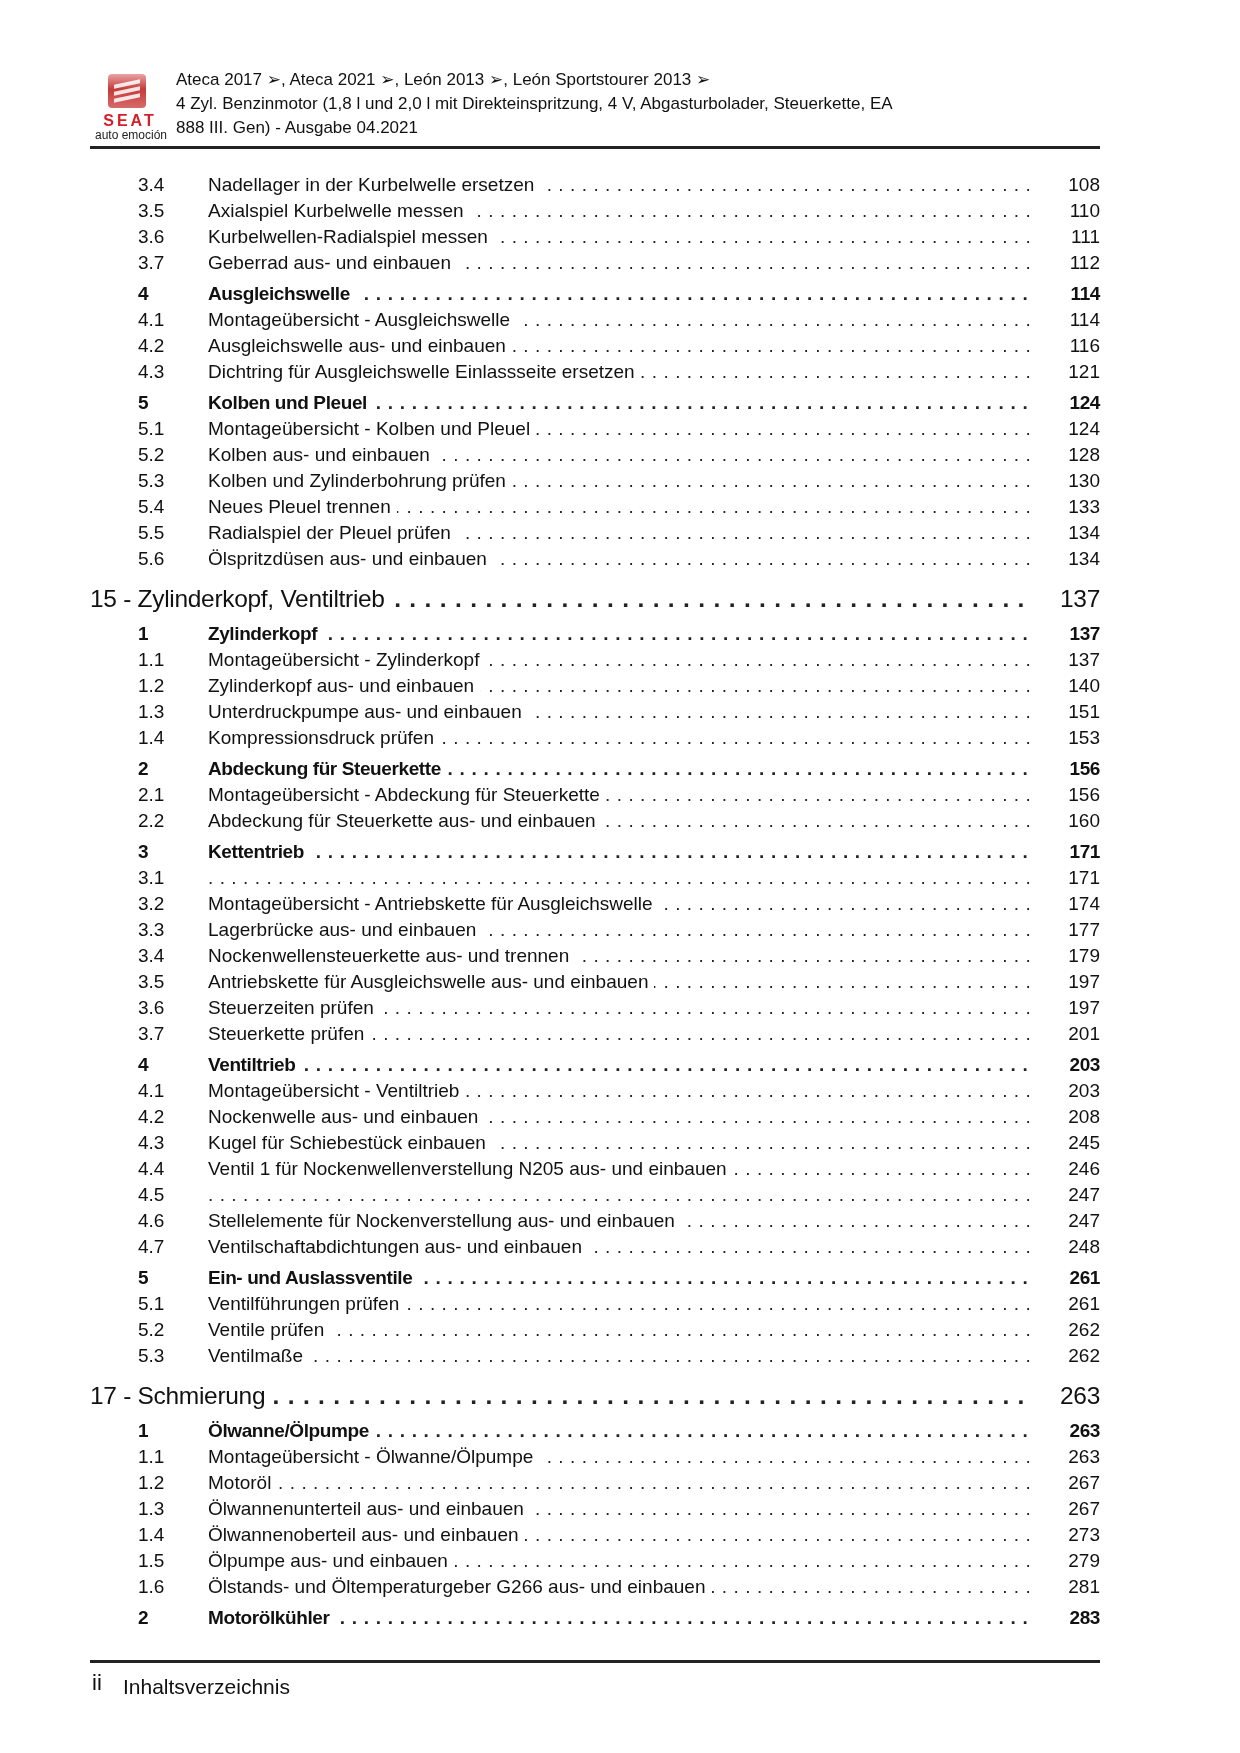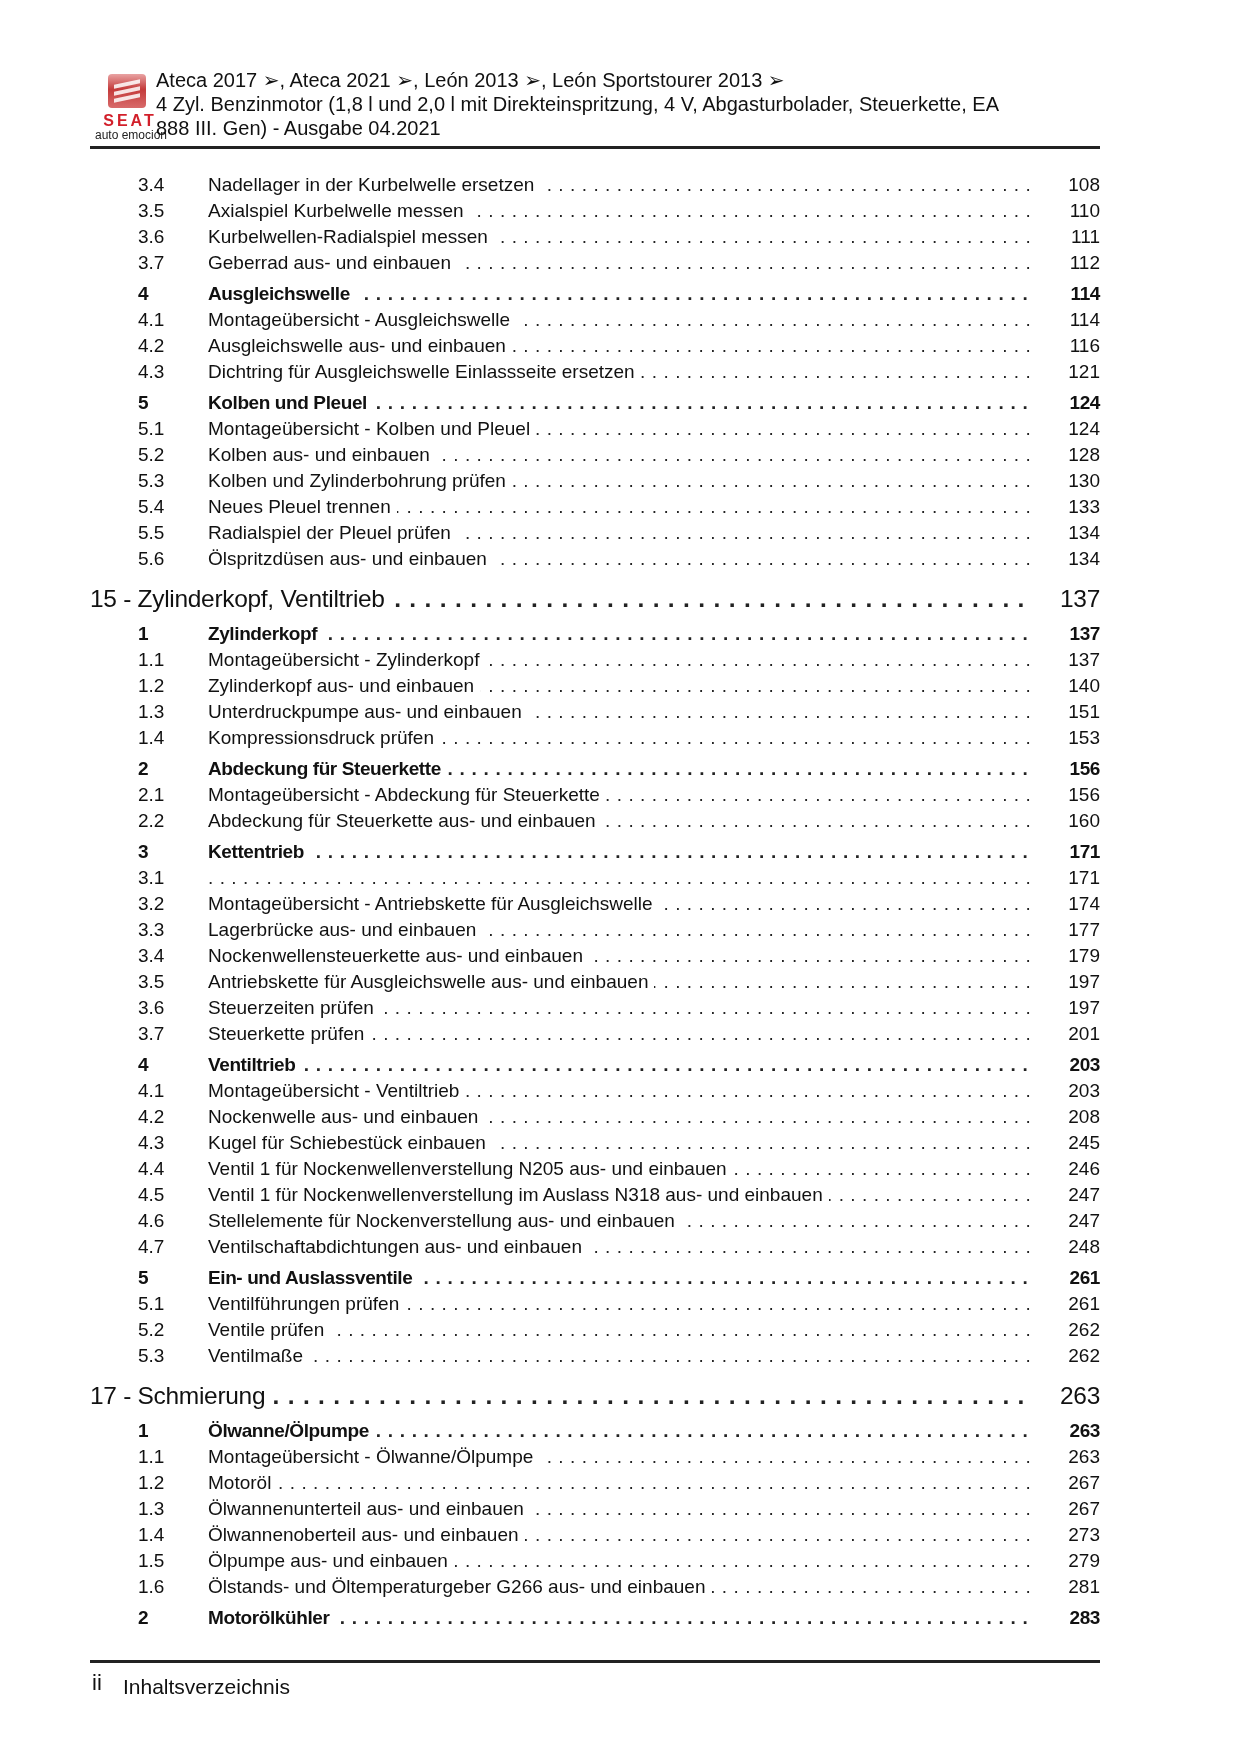--- a/index.html
+++ b/index.html
@@ -7,21 +7,21 @@
          font-family: "Liberation Sans", sans-serif; color: #111; }
   .header { position: absolute; left: 90px; top: 68px; width: 1010px; height: 80px; }
   .logo { position: absolute; left: 0; top: 6px; width: 82px; height: 66px; }
   .logo-mark { position: absolute; left: 18px; top: 0; width: 38px; height: 34px;
                border-radius: 4px; background: linear-gradient(180deg,#e9a3a3 0%,#c43b3b 45%,#d86a6a 100%); overflow:hidden; }
   .logo-mark .bar { position:absolute; left:6px; right:6px; height:4px; background:#fff; opacity:.85; transform: skewY(-12deg); }
   .logo-word { position: absolute; left: 8px; top: 38px; width: 64px; text-align: center;
                font-size: 16px; font-weight: bold; letter-spacing: 3px; color: #d21f2a; }
   .logo-tag { position: absolute; left: 0; top: 54px; width: 82px; text-align: center;
               font-size: 12px; color: #222; }
-  .hdr-lines { position: absolute; left: 66px; top: 0; width: 930px; font-size: 20px; line-height: 24px; color: #111; }
+  .hdr-lines { position: absolute; left: 86px; top: 0; width: 930px; font-size: 17px; line-height: 24px; color: #111; }
   .hdr-rule { position: absolute; left: 90px; top: 146px; width: 1010px; height: 3px; background: #222; }
 
   .toc { position: absolute; left: 90px; top: 172px; width: 1010px; }
   .row { position: relative; height: 26px; display: flex; align-items: baseline; font-size: 19px; line-height: 26px; }
   .row .num { position: absolute; left: 48px; }
   .row .title { position: absolute; left: 118px; background: #fff; padding-right: 6px; white-space: nowrap; }
   .row .dots { position: absolute; left: 118px; right: 70px; top: 0; overflow: hidden; white-space: nowrap;
                letter-spacing: 6.4px; color: #222; }
   .row .page { position: absolute; right: 0; width: 60px; text-align: right; background: #fff; }
   .row.sec { margin-top: 5px; font-weight: bold; letter-spacing: -0.4px; }
@@ -219,21 +219,21 @@
     </div>
     <div class="row sub">
       <span class="dots">..............................................................................................................................</span>
       <span class="num">3.3</span>
       <span class="title">Lagerbrücke aus- und einbauen</span>
       <span class="page">177</span>
     </div>
     <div class="row sub">
       <span class="dots">..............................................................................................................................</span>
       <span class="num">3.4</span>
-      <span class="title">Nockenwellensteuerkette aus- und einbauen</span>
+      <span class="title">Nockenwellensteuerkette aus- und trennen</span>
       <span class="page">179</span>
     </div>
     <div class="row sub">
       <span class="dots">..............................................................................................................................</span>
       <span class="num">3.5</span>
       <span class="title">Antriebskette für Ausgleichswelle aus- und einbauen</span>
       <span class="page">197</span>
     </div>
     <div class="row sub">
       <span class="dots">..............................................................................................................................</span>
@@ -273,21 +273,20 @@
     </div>
     <div class="row sub">
       <span class="dots">..............................................................................................................................</span>
       <span class="num">4.4</span>
       <span class="title">Ventil 1 für Nockenwellenverstellung N205 aus- und einbauen</span>
       <span class="page">246</span>
     </div>
     <div class="row sub">
       <span class="dots">..............................................................................................................................</span>
       <span class="num">4.5</span>
-      <span class="title">Ventil 1 für Nockenwellenverstellung im Auslass N318 aus- und einbauen</span>
       <span class="page">247</span>
     </div>
     <div class="row sub">
       <span class="dots">..............................................................................................................................</span>
       <span class="num">4.6</span>
       <span class="title">Stellelemente für Nockenverstellung aus- und einbauen</span>
       <span class="page">247</span>
     </div>
     <div class="row sub">
       <span class="dots">..............................................................................................................................</span>

